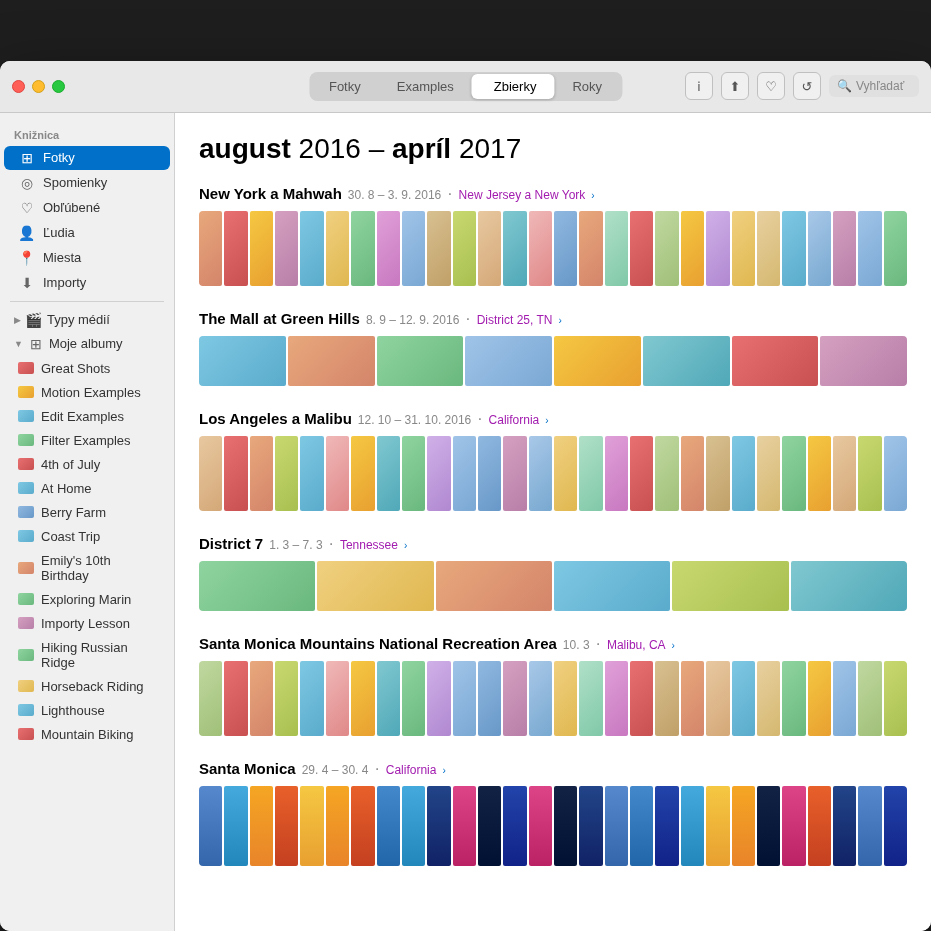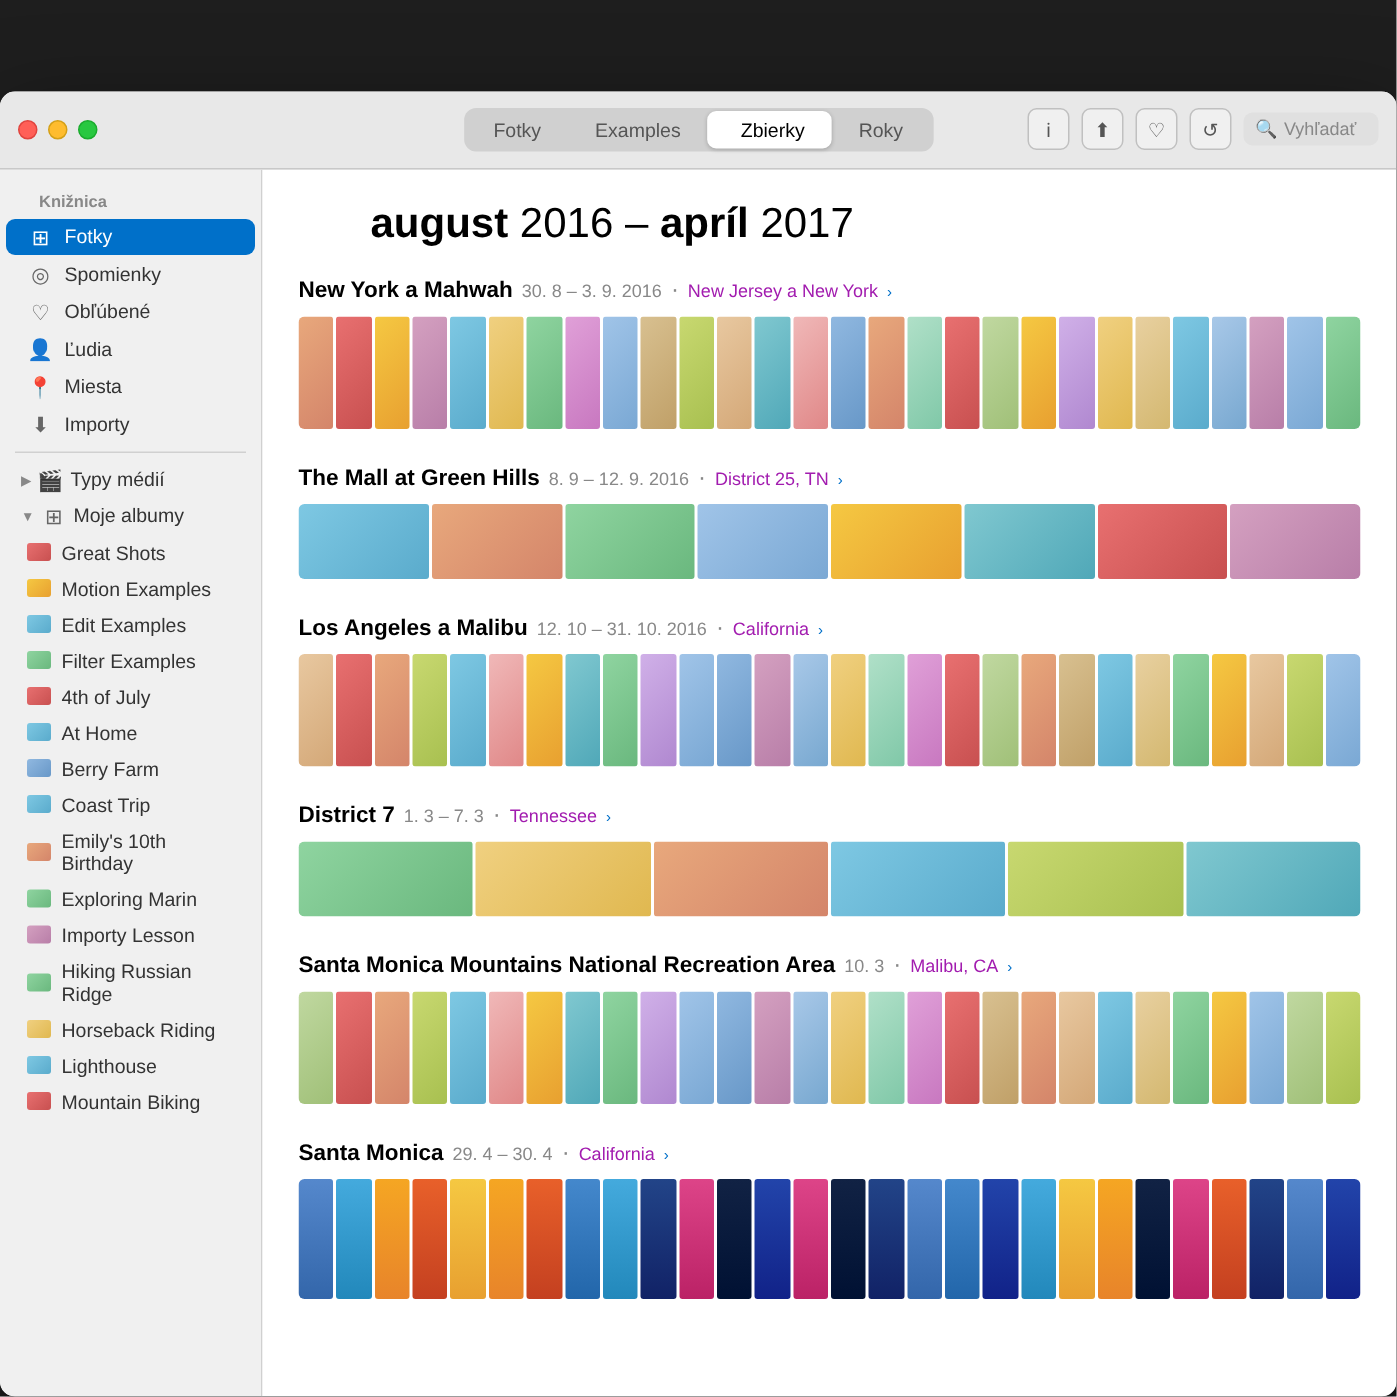--- a/index.html
+++ b/index.html
@@ -118,21 +118,20 @@
       overflow-y: auto;
       flex-shrink: 0;
       padding-top: 8px;
     }
     .sidebar-section-label {
       font-size: 11px;
       color: #888;
       font-weight: 600;
       padding: 8px 0 4px 14px;
       text-transform: none;
-      margin-left: 12px;
     }
     .sidebar-item {
       display: flex;
       align-items: center;
       padding: 4px 14px;
       font-size: 13px;
       color: #333;
       cursor: pointer;
       border-radius: 6px;
       margin: 1px 4px;
@@ -169,21 +168,20 @@
     .content-area {
       flex: 1;
       overflow-y: auto;
       background: #fff;
       padding: 20px 24px;
     }
     .page-title {
       font-size: 28px;
       color: #000;
       margin-bottom: 20px;
-      margin-left: 48px;
     }
     .section {
       margin-bottom: 24px;
     }
     .section-header {
       display: flex;
       align-items: baseline;
       gap: 6px;
       margin-bottom: 8px;
     }

